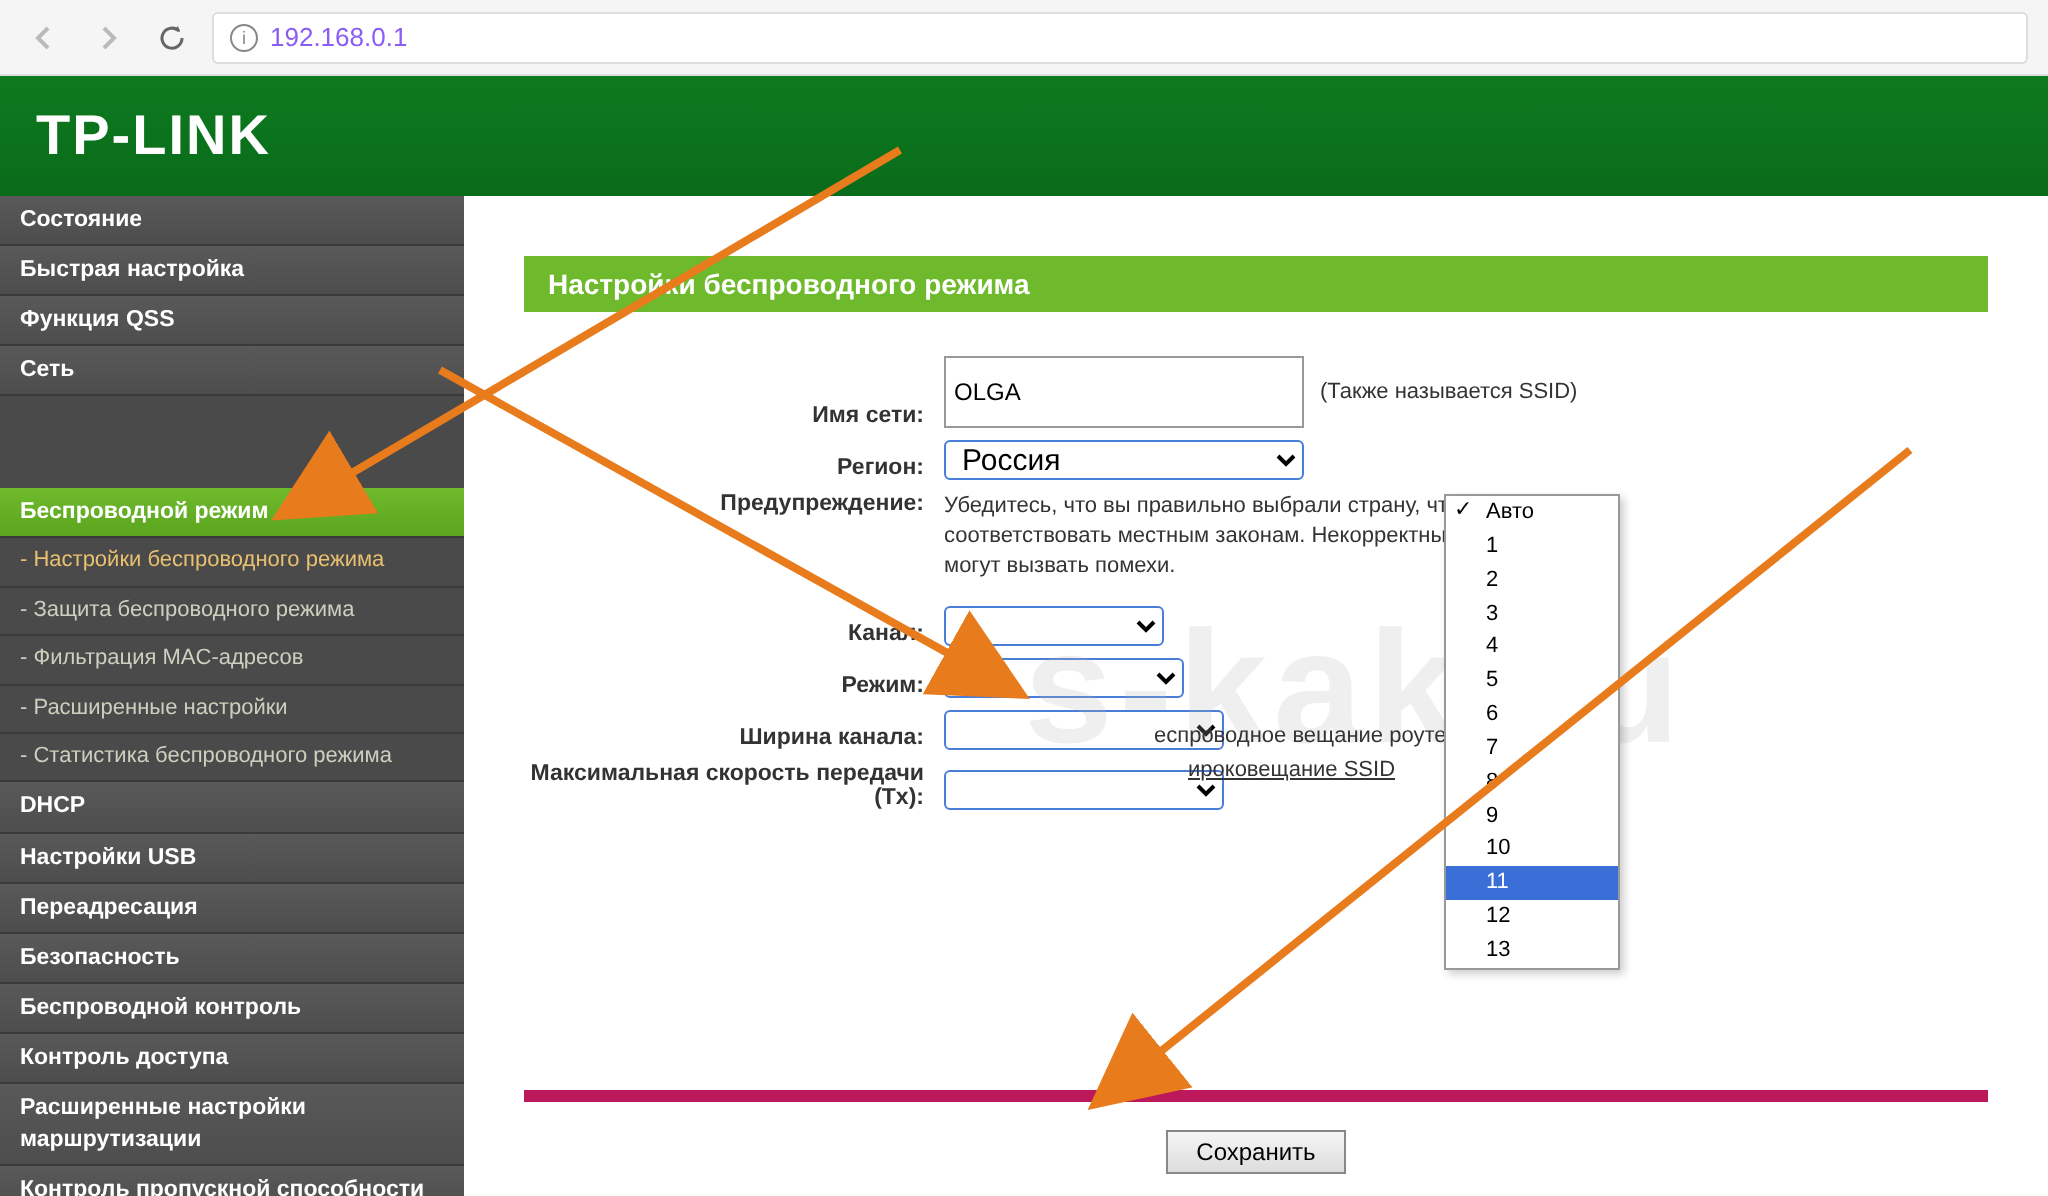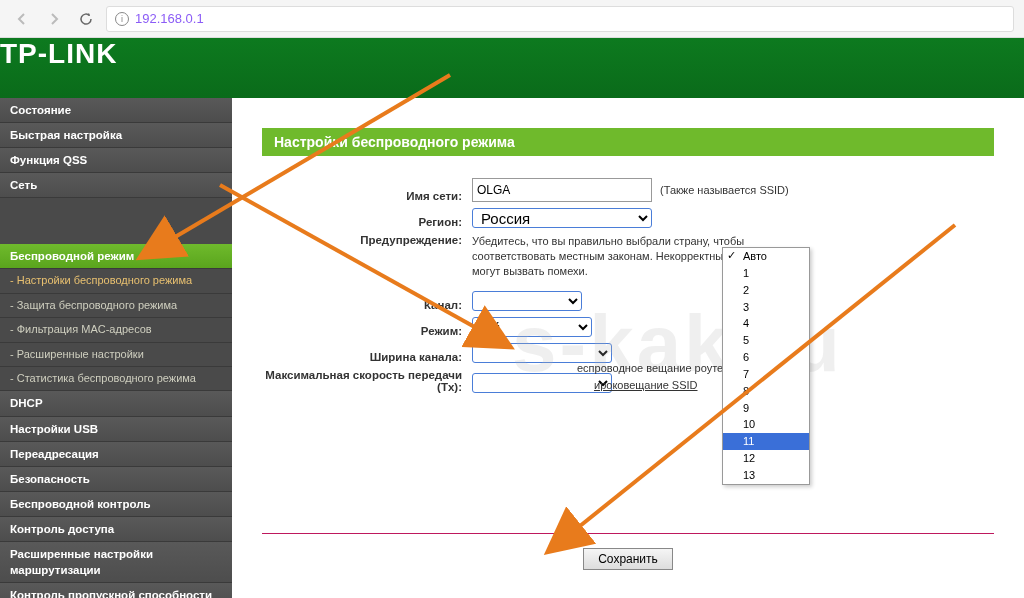--- a/index.html
+++ b/index.html
@@ -4,49 +4,49 @@
 <style>
 * { box-sizing: border-box; margin: 0; padding: 0; }
 body { font-family: Arial, sans-serif; font-size: 12px; background: #fff; width: 1024px; height: 598px; overflow: hidden; position: relative; }
 
 .browser-bar { height: 38px; background: #f5f5f5; border-bottom: 1px solid #ddd; display: flex; align-items: center; padding: 0 10px; gap: 8px; }
 .browser-bar .nav-btn { width: 24px; height: 24px; display: flex; align-items: center; justify-content: center; color: #888; cursor: pointer; }
 .browser-bar .url-box { flex: 1; background: #fff; border: 1px solid #ddd; border-radius: 3px; height: 26px; display: flex; align-items: center; padding: 0 8px; gap: 6px; }
 .browser-bar .url-box .info-icon { width: 14px; height: 14px; border: 1px solid #888; border-radius: 50%; display: flex; align-items: center; justify-content: center; font-size: 9px; color: #888; }
 .browser-bar .url-text { font-size: 13px; color: #8b5cf6; }
 
-.header { height: 60px; background: linear-gradient(#0d7a1f, #0a6b1a); display: flex; }
+.header { height: 60px; background: linear-gradient(#0d7a1f, #0a6b1a); display: flex; align-items: center; padding-left: 18px; }
 .logo { color: #fff; font-size: 28px; font-weight: bold; letter-spacing: 1px; font-family: Arial, sans-serif; }
 
 .container { display: flex; height: calc(598px - 38px - 60px); }
 .sidebar { width: 232px; background: #4a4a4a; overflow-y: auto; }
 .sidebar-item { display: block; padding: 4px 10px; color: #fff; font-size: 11.5px; font-weight: bold; cursor: pointer; border-bottom: 1px solid #3a3a3a; background: linear-gradient(#595959, #4d4d4d); line-height: 1.4; }
 .sidebar-item.active { background: linear-gradient(#6fba2c, #5aa51d); margin-top: 46px; }
 .sidebar-sub { display: block; padding: 4px 10px; color: #cfcfbf; font-size: 11px; cursor: pointer; border-bottom: 1px solid #3a3a3a; background: #4a4a4a; line-height: 1.4; }
 .sidebar-sub.highlight { color: #e8c070; }
 
 .main { flex: 1; padding: 30px 30px 10px 30px; position: relative; }
 .panel-header { background: #6fba2c; color: #fff; font-size: 14px; font-weight: bold; padding: 6px 12px; margin-bottom: 22px; }
 
 .form-row { display: flex; align-items: flex-end; margin-bottom: 6px; }
 .form-label { width: 210px; text-align: right; padding-right: 10px; font-weight: bold; font-size: 11.5px; color: #333; }
 .form-value { display: flex; align-items: center; gap: 8px; }
-.text-input { width: 180px; height: 24px; border: 1px solid #999; padding: 0 4px; font-size: 12px; }
+.text-input { width: 180px; height: 36px; border: 1px solid #999; padding: 0 4px; font-size: 12px; }
 .select-input { width: 180px; height: 20px; border: 1px solid #4a7dd8; background: #fff; font-size: 15px; padding: 0 4px; border-radius: 3px; }
 .hint { font-size: 11px; color: #333; }
 .warning-text { font-size: 11px; color: #333; max-width: 330px; line-height: 1.35; }
 
 .channel-dropdown { position: absolute; left: 490px; top: 149px; width: 88px; background: #fff; border: 1px solid #999; z-index: 10; box-shadow: 2px 2px 4px rgba(0,0,0,0.2); }
 .channel-dropdown .opt { padding: 1px 6px 1px 20px; font-size: 11px; cursor: pointer; position: relative; line-height: 1.35; }
 .channel-dropdown .opt.selected { background: #3a6fd8; color: #fff; }
 .channel-dropdown .opt .check { position: absolute; left: 4px; top: 0; font-size: 11px; }
 
 .obscured-text { font-size: 11px; color: #333; position: absolute; }
 
-.save-row { margin-top: 140px; text-align: center; border-top: 1px solid #be185d; padding-top: 14px; }
+.save-row { margin-top: 140px; text-align: center; border-top: 6px solid #be185d; padding-top: 14px; }
 .save-btn { padding: 3px 14px; font-size: 12px; background: linear-gradient(#f5f5f5, #ddd); border: 1px solid #888; cursor: pointer; }
 
 .watermark { position: absolute; top: 200px; left: 280px; font-size: 80px; color: rgba(180,180,180,0.22); font-weight: bold; pointer-events: none; z-index: 0; letter-spacing: 3px; }
 
 .arrow { position: absolute; pointer-events: none; z-index: 20; }
 .arrow svg { overflow: visible; }
 
 </style>
 </head>
 <body>

